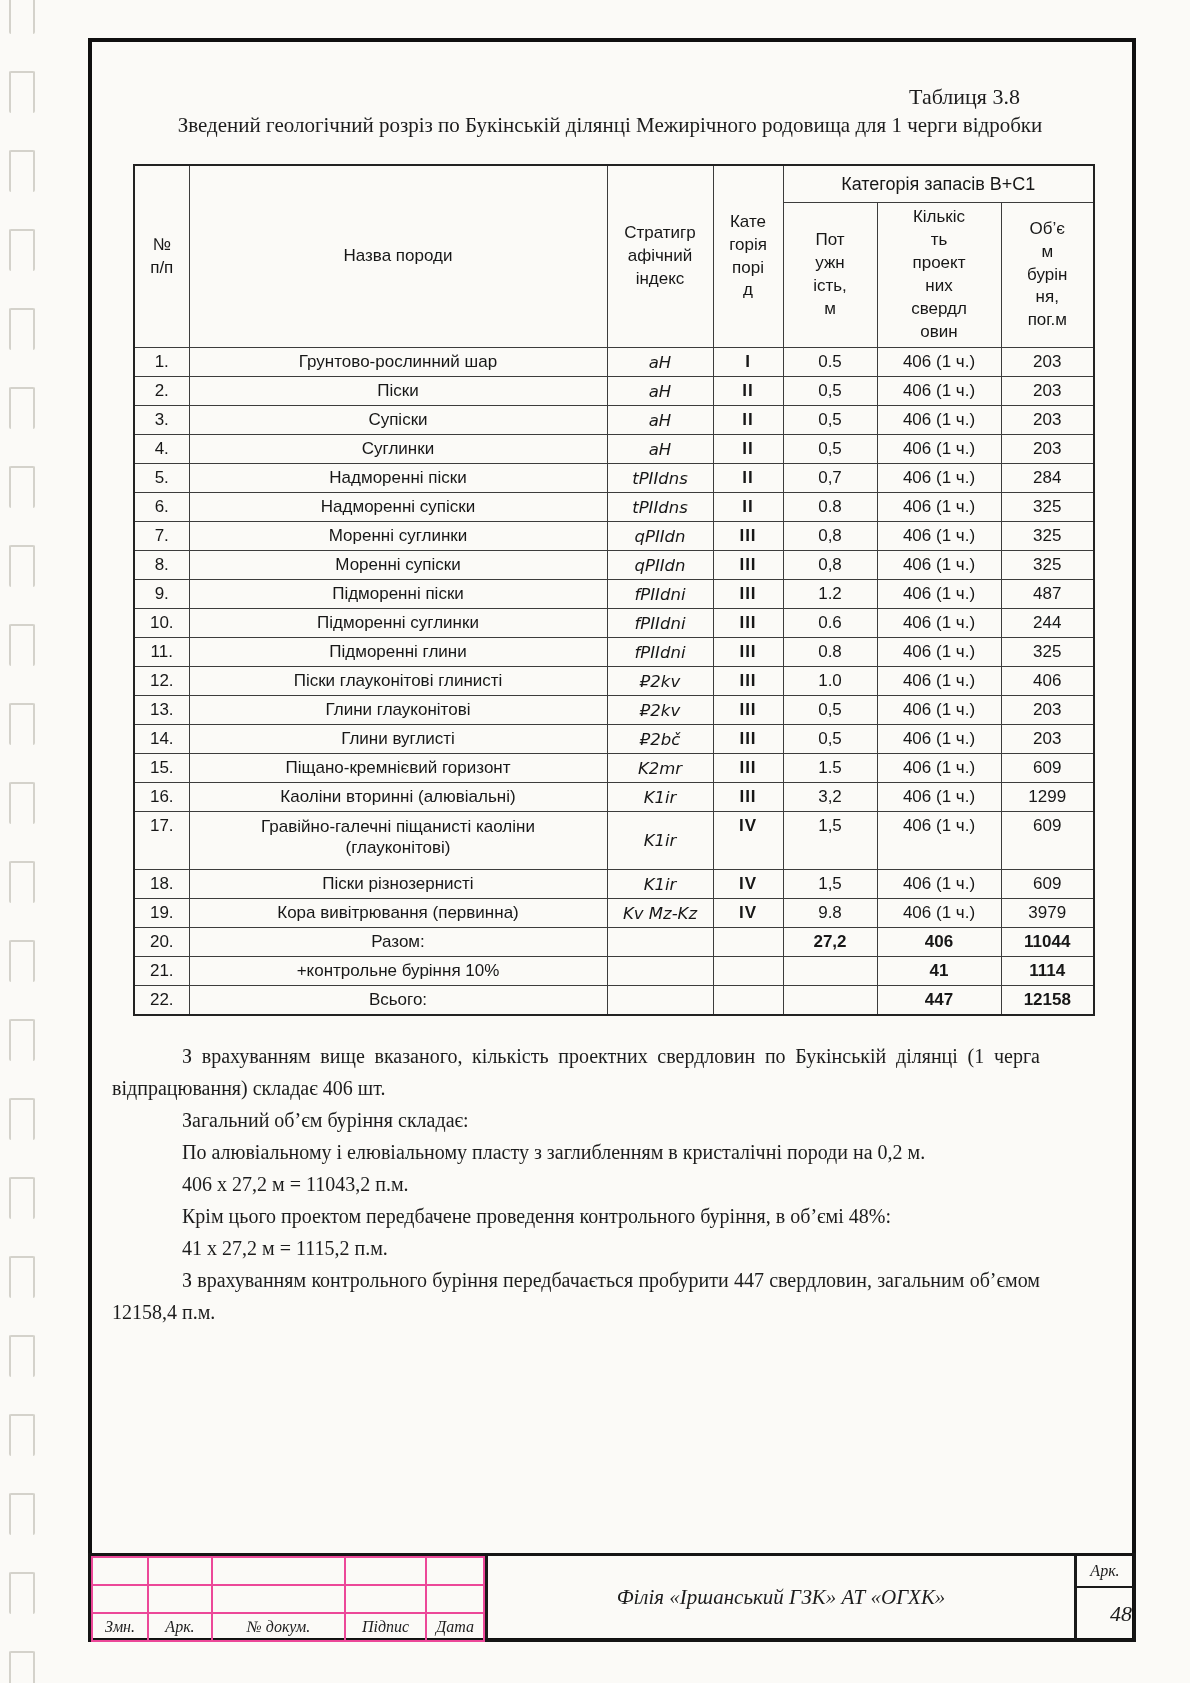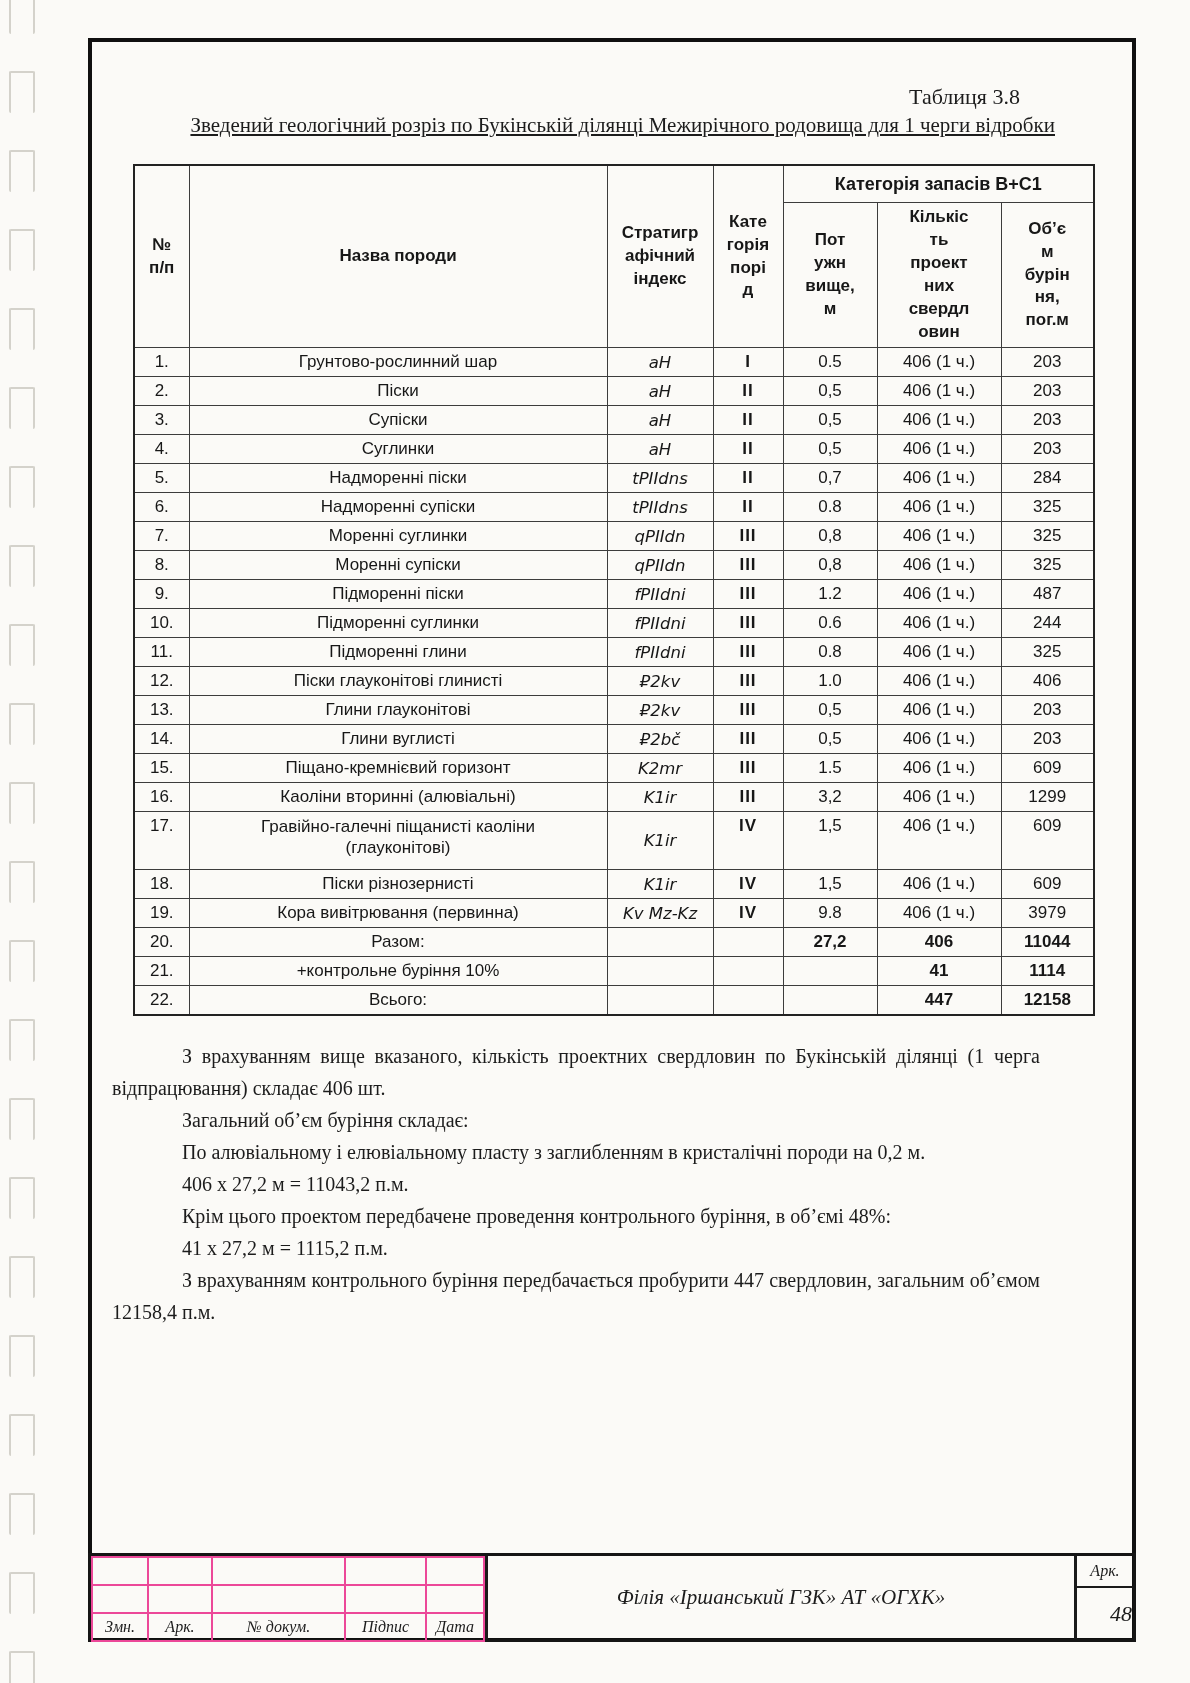--- a/index.html
+++ b/index.html
@@ -21,36 +21,36 @@
   .frame{
     position:absolute;left:88px;top:38px;width:1048px;height:1604px;
     border:4px solid #101010;box-sizing:border-box;
   }
   .caption{
     position:absolute;left:820px;top:84px;width:200px;
     font-size:22px;text-align:right;
   }
   .doc-title{
     position:absolute;left:165px;top:112px;width:890px;
-    font-size:21px;text-align:right;line-height:1.3;text-decoration:underline;
+    font-size:21px;text-align:center;line-height:1.3;
   }
   
   table.geo{
     position:absolute;left:133px;top:164px;width:960px;
     border-collapse:collapse;table-layout:fixed;
     font-family:"Liberation Sans","DejaVu Sans",sans-serif;
     font-size:17px;color:#171717;
   }
   table.geo th,table.geo td{
     border:1px solid #3c3c3c;
     padding:1px 4px;text-align:center;vertical-align:middle;
     overflow:hidden;
   }
   table.geo{border:2px solid #222;}
-  table.geo th{font-weight:bold;white-space:pre-line;line-height:1.35;}
+  table.geo th{font-weight:normal;white-space:pre-line;line-height:1.35;}
   th.reserves-h{height:34px;font-size:18px;}
   thead tr.second th{height:142px;}
   tbody td{height:26px;}
   td.col-num{text-align:left;padding-left:7px;}
   td.col-name{text-align:left;padding-left:9px;white-space:pre-line;line-height:1.25;}
   td.col-strat{font-family:"DejaVu Sans",sans-serif;font-style:italic;font-size:16.5px;}
   td.col-cat{font-weight:600;letter-spacing:1px;}
   tr.tall td{height:52px;vertical-align:top;padding-top:4px;}
   tr.tall td.col-strat{vertical-align:middle;padding-top:0;}
   tr.totals td.col-thickness,
@@ -144,21 +144,21 @@
 індекс</th>
         <th rowspan="2">Кате
 горія
 порі
 д</th>
         <th colspan="3" class="reserves-h">Категорія запасів В+С1</th>
       </tr>
       <tr class="second">
         <th>Пот
 ужн
-вище,
+ість,
 м</th>
         <th>Кількіс
 ть
 проект
 них
 свердл
 овин</th>
         <th>Об’є
 м
 бурін

